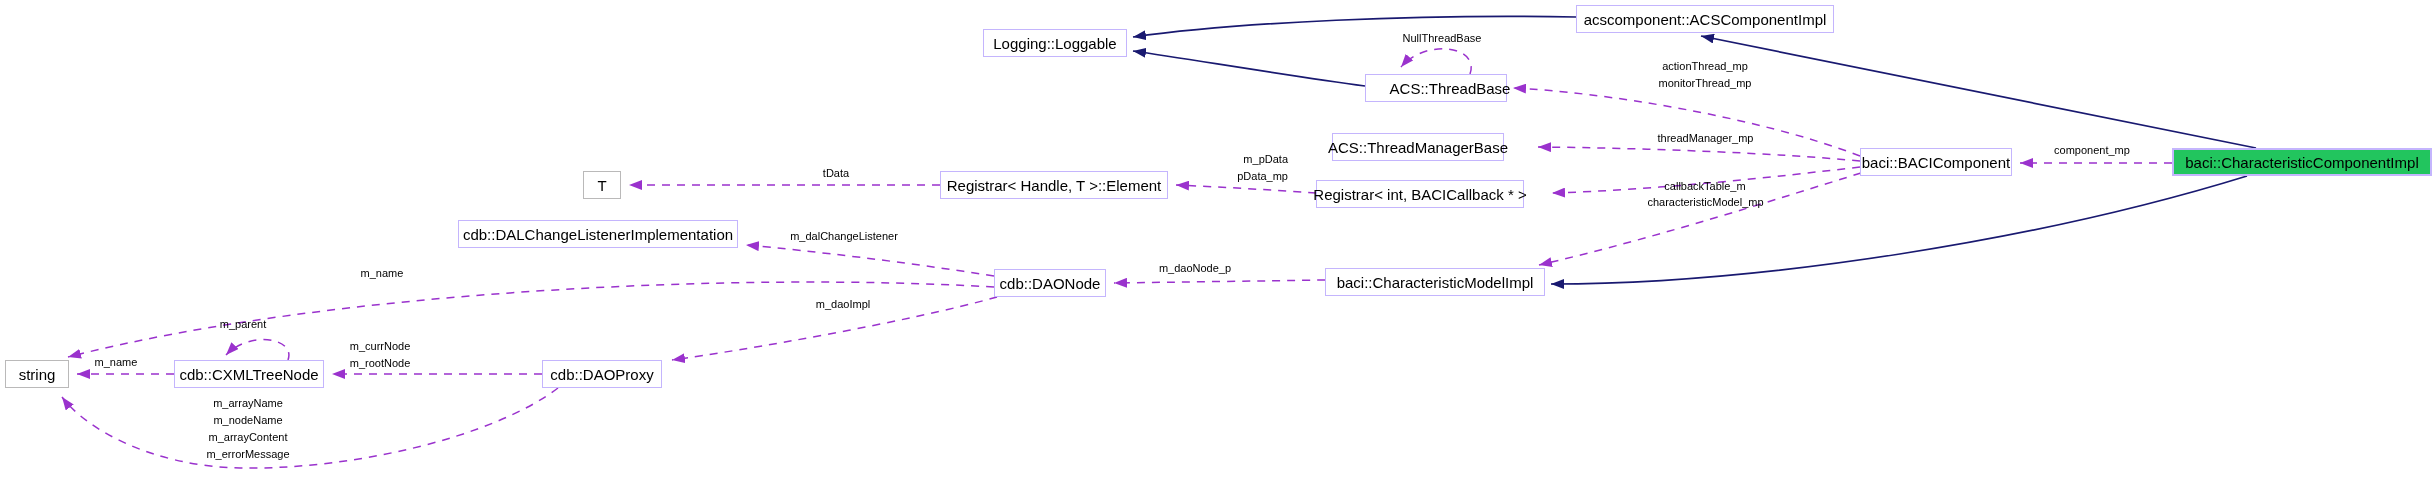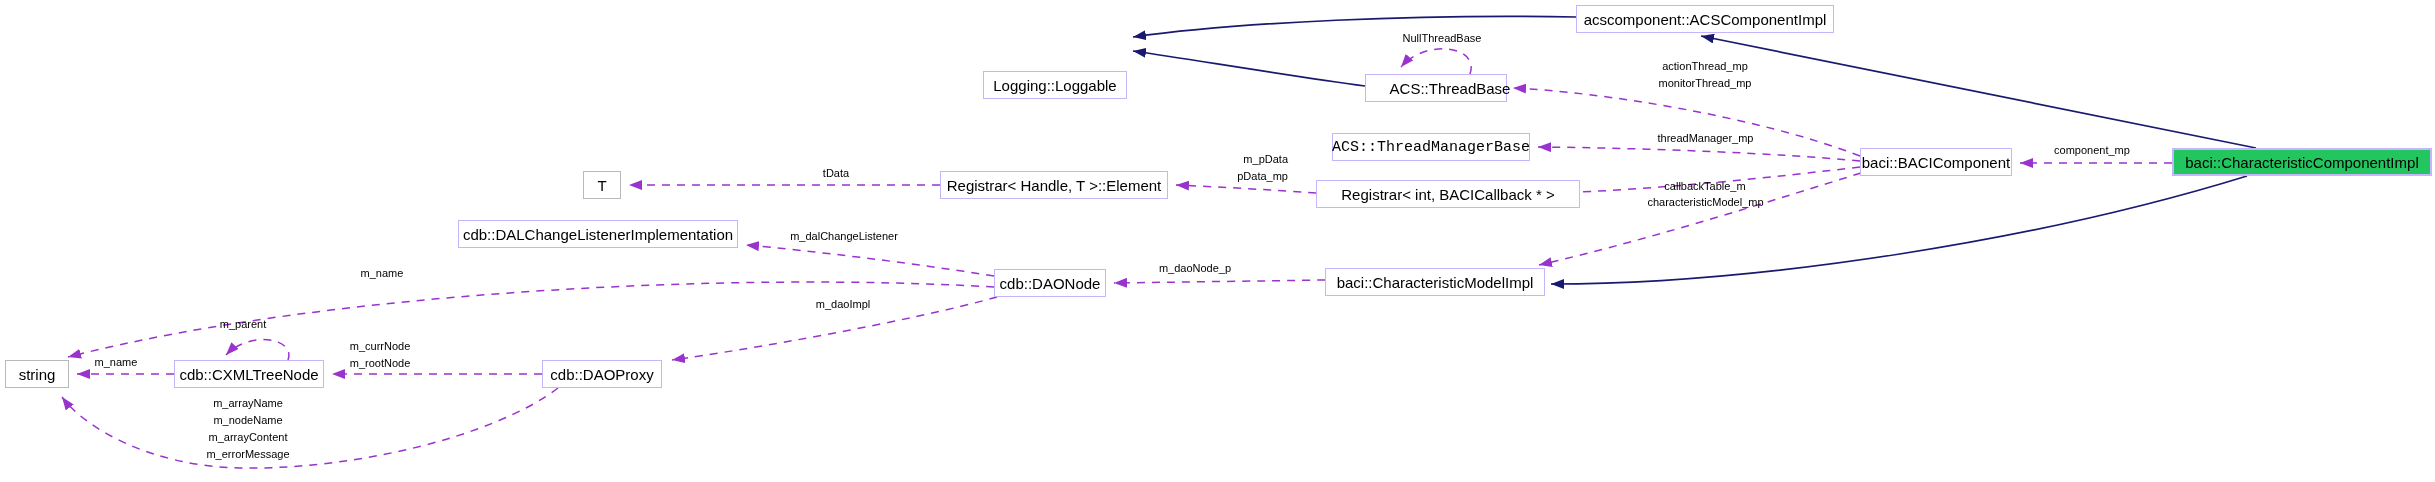--- a/index.html
+++ b/index.html
@@ -66,25 +66,25 @@
     <path class="usage" d="M 994 276 C 905 262 812 251 746 245" marker-end="url(#arr-purple)"></path>
     <path class="usage" d="M 1325 280 C 1262 281 1180 282 1114 283" marker-end="url(#arr-purple)"></path>
     <path class="usage" d="M 994 287 C 740 272 330 290 68 357" marker-end="url(#arr-purple)"></path>
     <path class="usage" d="M 997 297 C 908 322 745 350 672 360" marker-end="url(#arr-purple)"></path>
     <path class="usage" d="M 288 360 C 296 338 250 330 226 355" marker-end="url(#arr-purple)"></path>
     <path class="usage" d="M 542 374 L 332 374" marker-end="url(#arr-purple)"></path>
     <path class="usage" d="M 174 374 L 77 374" marker-end="url(#arr-purple)"></path>
     <path class="usage" d="M 558 388 C 492 438 350 470 240 468 C 150 466 85 428 62 397" marker-end="url(#arr-purple)"></path>
   </svg>
 
-  <div class="node" style="left:983px;  top:29px;  width:144px;margin-top:42px;">Logging::Loggable</div>
+  <div class="node" style="left:983px;  top:29px;  width:144px;">Logging::Loggable</div>
   <div class="node" style="left:1576px; top:5px;   width:258px;">acscomponent::ACSComponentImpl</div>
   <div class="node" style="left:1365px; top:74px;  width:142px;padding-left:28px;">ACS::ThreadBase</div>
-  <div class="node" style="left:1332px; top:133px; width:198px;font-family:Liberation Mono, monospace;">ACS::ThreadManagerBase</div>
-  <div class="node" style="left:1316px; top:180px; width:264px;">Registrar&lt; int, BACICallback * &gt;</div>
+  <div class="node" style="left:1332px; top:133px; width:172px;">ACS::ThreadManagerBase</div>
+  <div class="node" style="left:1316px; top:180px; width:208px;">Registrar&lt; int, BACICallback * &gt;</div>
   <div class="node" style="left:1860px; top:148px; width:152px;">baci::BACIComponent</div>
   <div class="node highlight" style="left:2172px; top:148px; width:260px;">baci::CharacteristicComponentImpl</div>
   <div class="node external" style="left:583px; top:171px; width:38px;">T</div>
   <div class="node" style="left:940px;  top:171px; width:228px;">Registrar&lt; Handle, T &gt;::Element</div>
   <div class="node" style="left:458px;  top:220px; width:280px;">cdb::DALChangeListenerImplementation</div>
   <div class="node" style="left:994px;  top:269px; width:112px;">cdb::DAONode</div>
   <div class="node" style="left:1325px; top:268px; width:220px;">baci::CharacteristicModelImpl</div>
   <div class="node external" style="left:5px; top:360px; width:64px;">string</div>
   <div class="node" style="left:174px;  top:360px; width:150px;">cdb::CXMLTreeNode</div>
   <div class="node" style="left:542px;  top:360px; width:120px;">cdb::DAOProxy</div>

